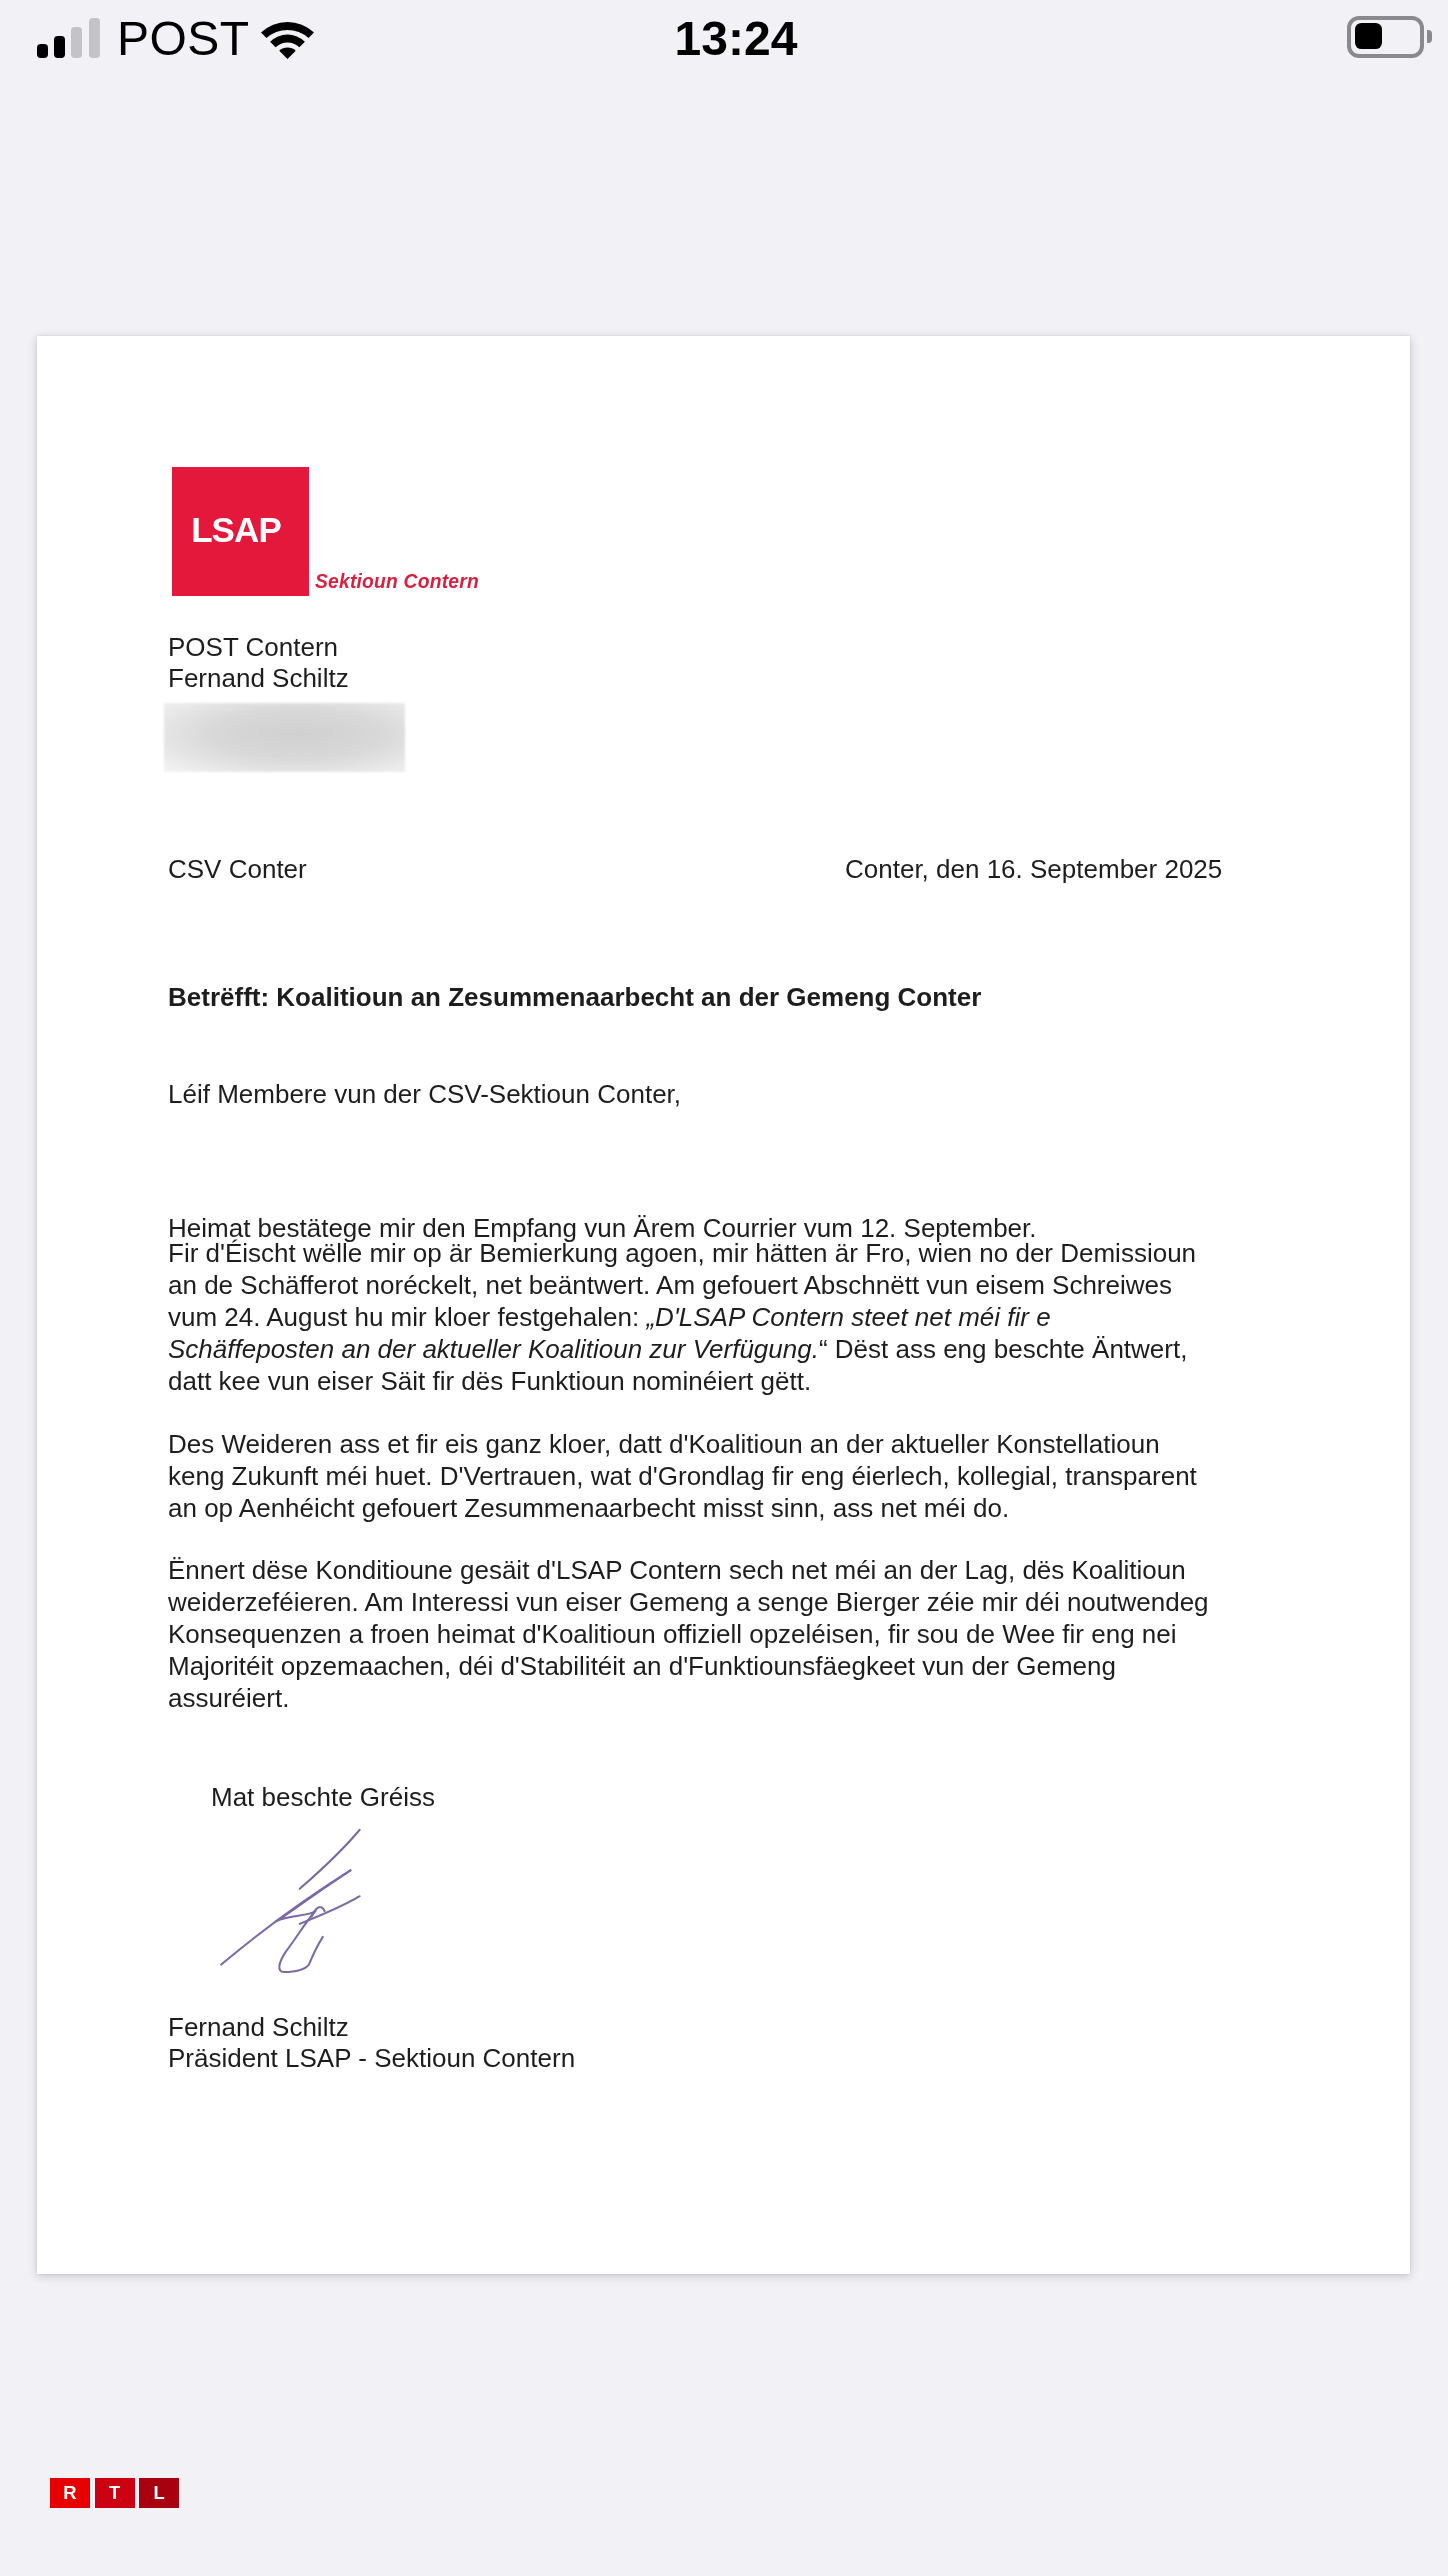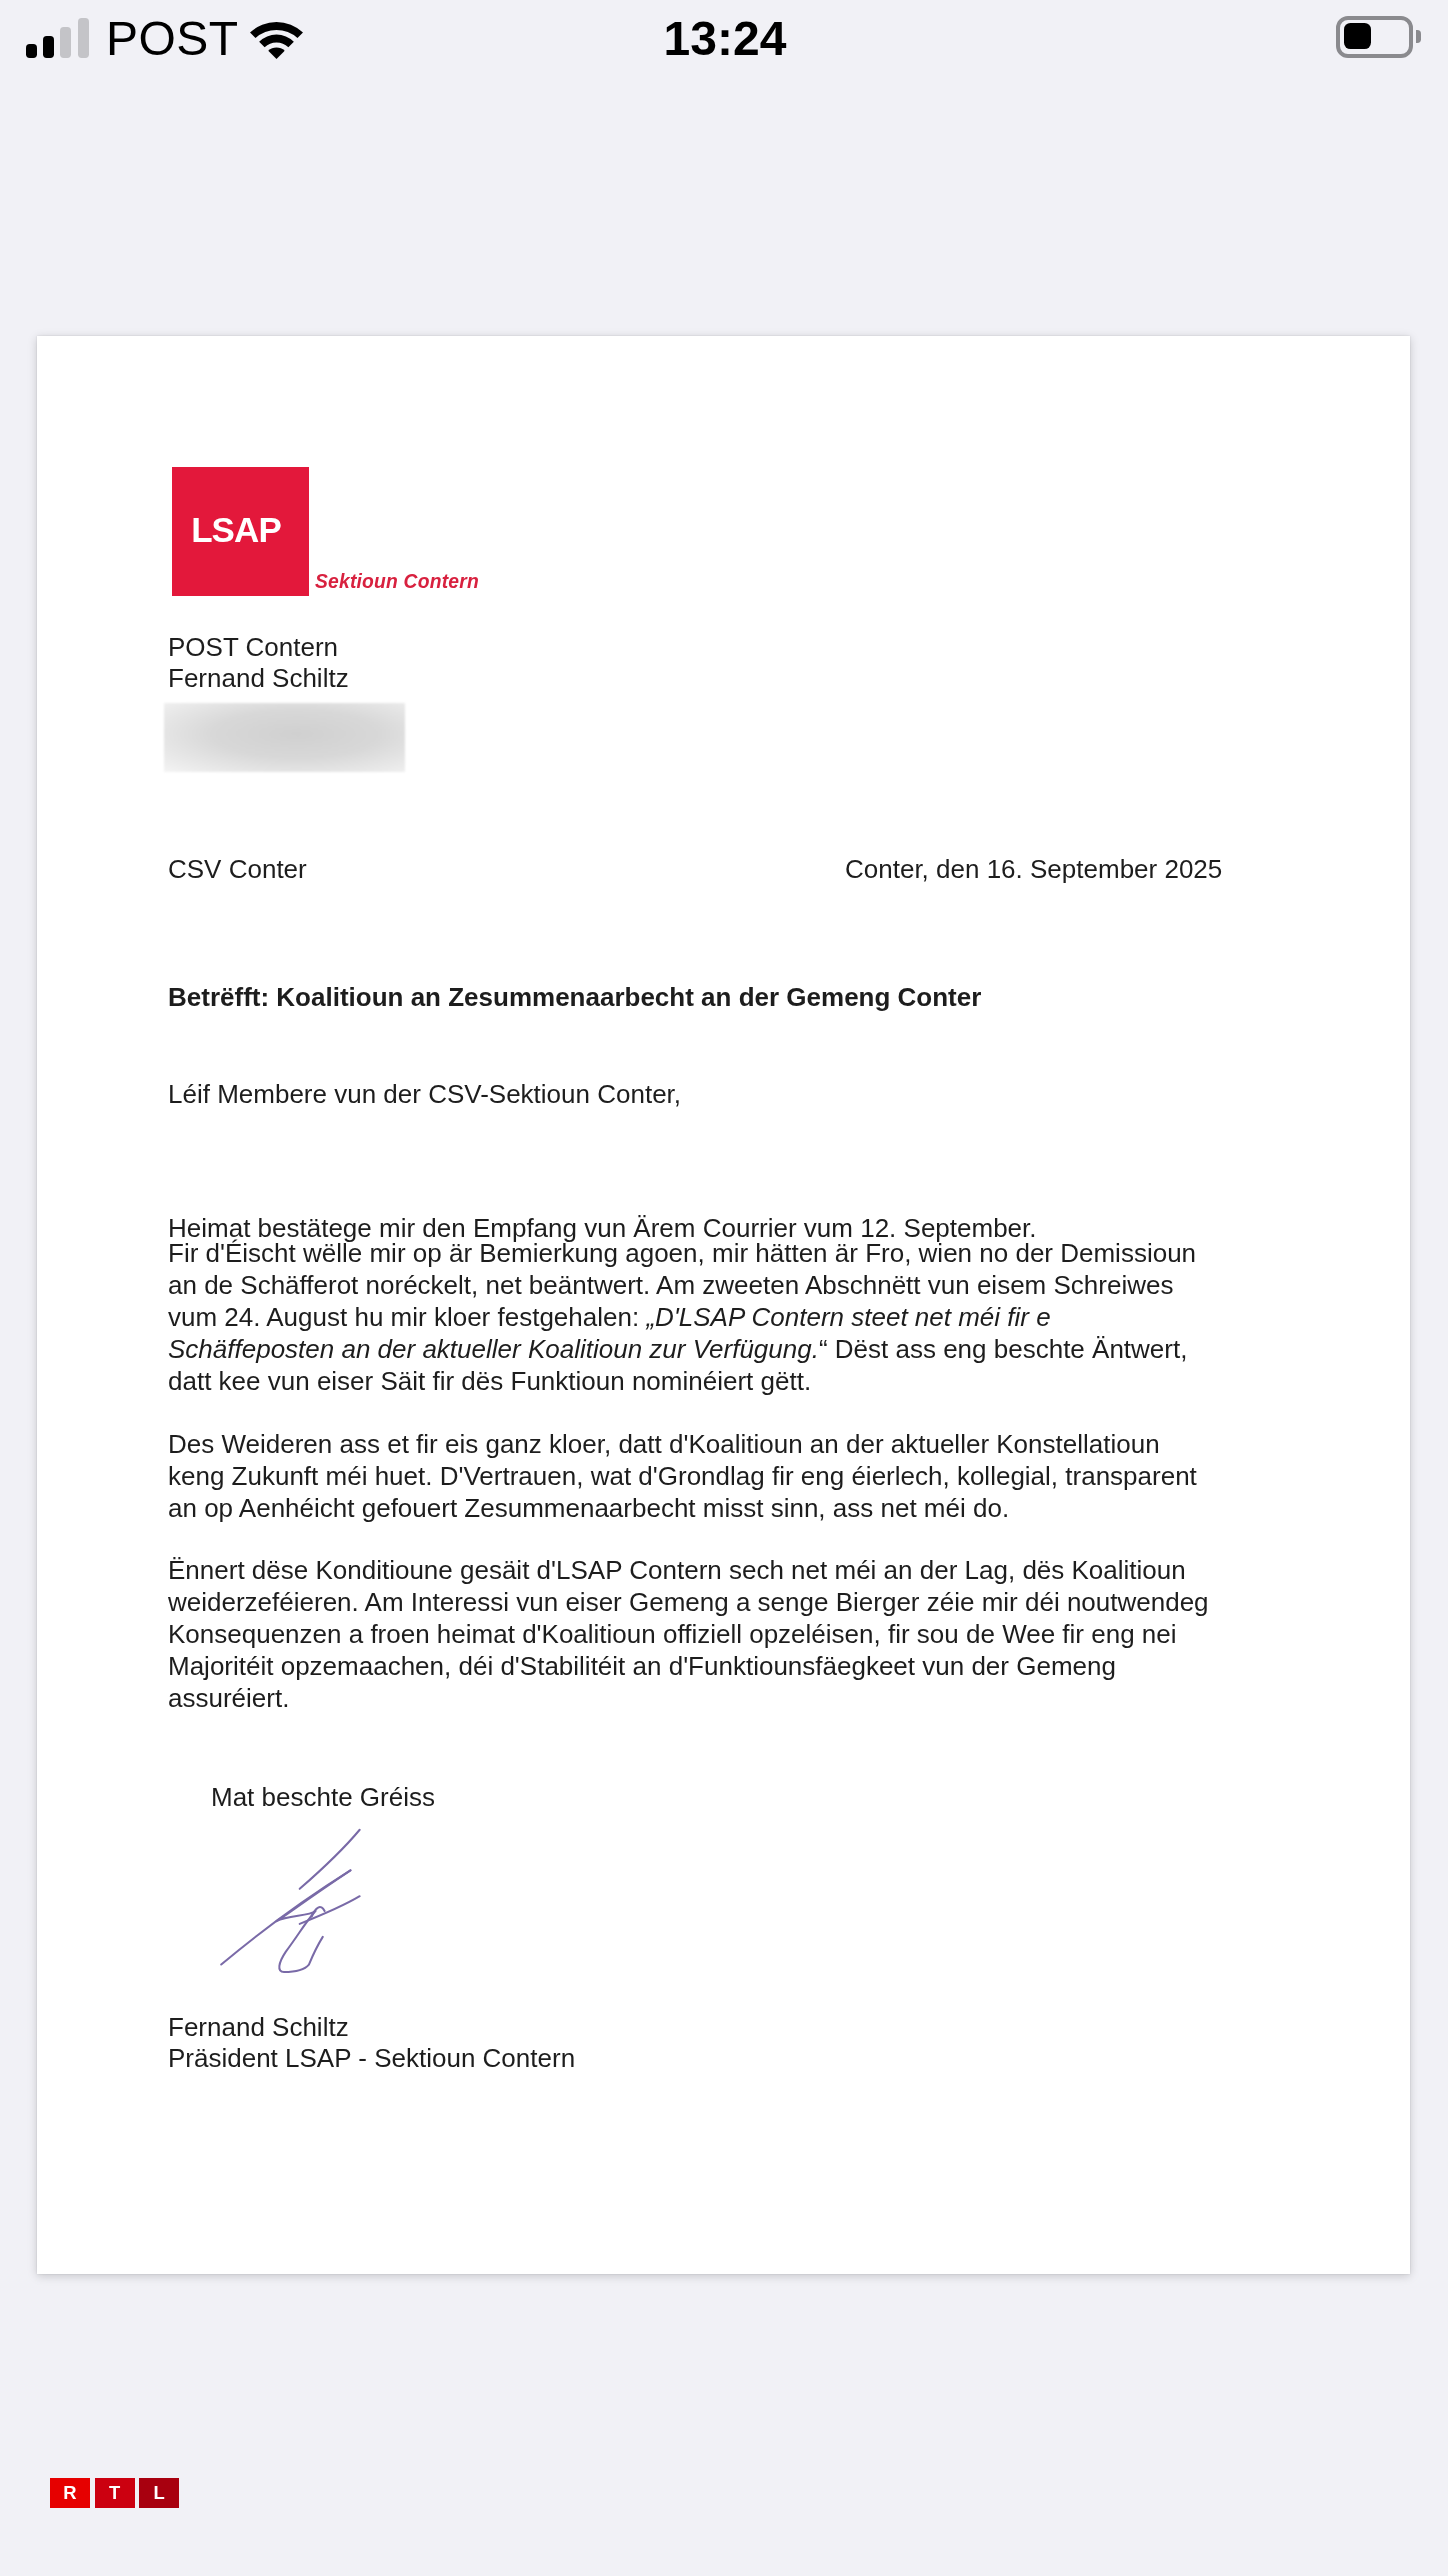--- a/index.html
+++ b/index.html
@@ -4,21 +4,21 @@
   <style>
     html, body { margin: 0; padding: 0; }
     body {
       width: 1448px; height: 2576px;
       background: #f1f1f6;
       position: relative; overflow: hidden;
       font-family: "Liberation Sans", sans-serif;
       color: #1a1a1a;
     }
     
-    .status-bar { position: absolute; left: 1px; top: 0; width: 1400px; height: 77px; }
+    .status-bar { position: absolute; left: 12px; top: 0; width: 1400px; height: 77px; }
     .signal { position: absolute; left: 25px; top: 18.4px; width: 64px; height: 40px; }
     .signal span { position: absolute; bottom: 0; width: 11px; border-radius: 3.7px; }
     .carrier { position: absolute; left: 105px; top: 13px; font-size: 48px; line-height: 52px; color: #000; letter-spacing: 0.5px; }
     .wifi { position: absolute; left: 245px; top: 18.4px; width: 61px; height: 42px; }
     .clock { position: absolute; left: 0; width: 1448px; top: 13px; text-align: center; font-size: 48px; line-height: 52px; font-weight: bold; color: #000; }
     .clock span { display: inline-block; margin-left: 0px; }
     .battery { position: absolute; left: 1335px; top: 15.7px; width: 77px; height: 42px; box-sizing: border-box; border: 4.6px solid #8a8a8e; border-radius: 12px; }
     .battery .level { position: absolute; left: 3.7px; top: 3.7px; width: 27px; height: 26px; background: #000; border-radius: 6.4px; }
     .battery-cap { position: absolute; left: 1415px; top: 30px; width: 4.6px; height: 13px; background: #8a8a8e; border-radius: 0 3.7px 3.7px 0; }
 
@@ -86,21 +86,21 @@
 
   <div class="txt subject" style="left:131px;top:645px;">Betrëfft: Koalitioun an Zesummenaarbecht an der Gemeng Conter</div>
   <div class="txt" style="left:131px;top:742px;">Léif Membere vun der CSV-Sektioun Conter,</div>
 
   <div class="para" style="top:836px;margin-top:40px;">
     <span class="line">Heimat bestätege mir den Empfang vun Ärem Courrier vum 12. September.</span>
   </div>
 
   <div class="para" style="top:901px;">
     <span class="line">Fir d'Éischt wëlle mir op är Bemierkung agoen, mir hätten är Fro, wien no der Demissioun</span>
-    <span class="line">an de Schäfferot noréckelt, net beäntwert. Am zweeten Abschnëtt vun eisem Schreiwes</span>
+    <span class="line">an de Schäfferot noréckelt, net beäntwert. Am gefouert Abschnëtt vun eisem Schreiwes</span>
     <span class="line"><span>vum 24. August hu mir kloer festgehalen: </span><em>„D'LSAP Contern steet net méi fir e</em></span>
     <span class="line"><em>Schäffeposten an der aktueller Koalitioun zur Verfügung.</em><span>“ Dëst ass eng beschte Äntwert,</span></span>
     <span class="line">datt kee vun eiser Säit fir dës Funktioun nominéiert gëtt.</span>
   </div>
 
   <div class="para" style="top:1218px;">
     <span class="line">Ënnert dëse Konditioune gesäit d'LSAP Contern sech net méi an der Lag, dës Koalitioun</span>
     <span class="line">weiderzeféieren. Am Interessi vun eiser Gemeng a senge Bierger zéie mir déi noutwendeg</span>
     <span class="line">Konsequenzen a froen heimat d'Koalitioun offiziell opzeléisen, fir sou de Wee fir eng nei</span>
     <span class="line">Majoritéit opzemaachen, déi d'Stabilitéit an d'Funktiounsfäegkeet vun der Gemeng</span>

